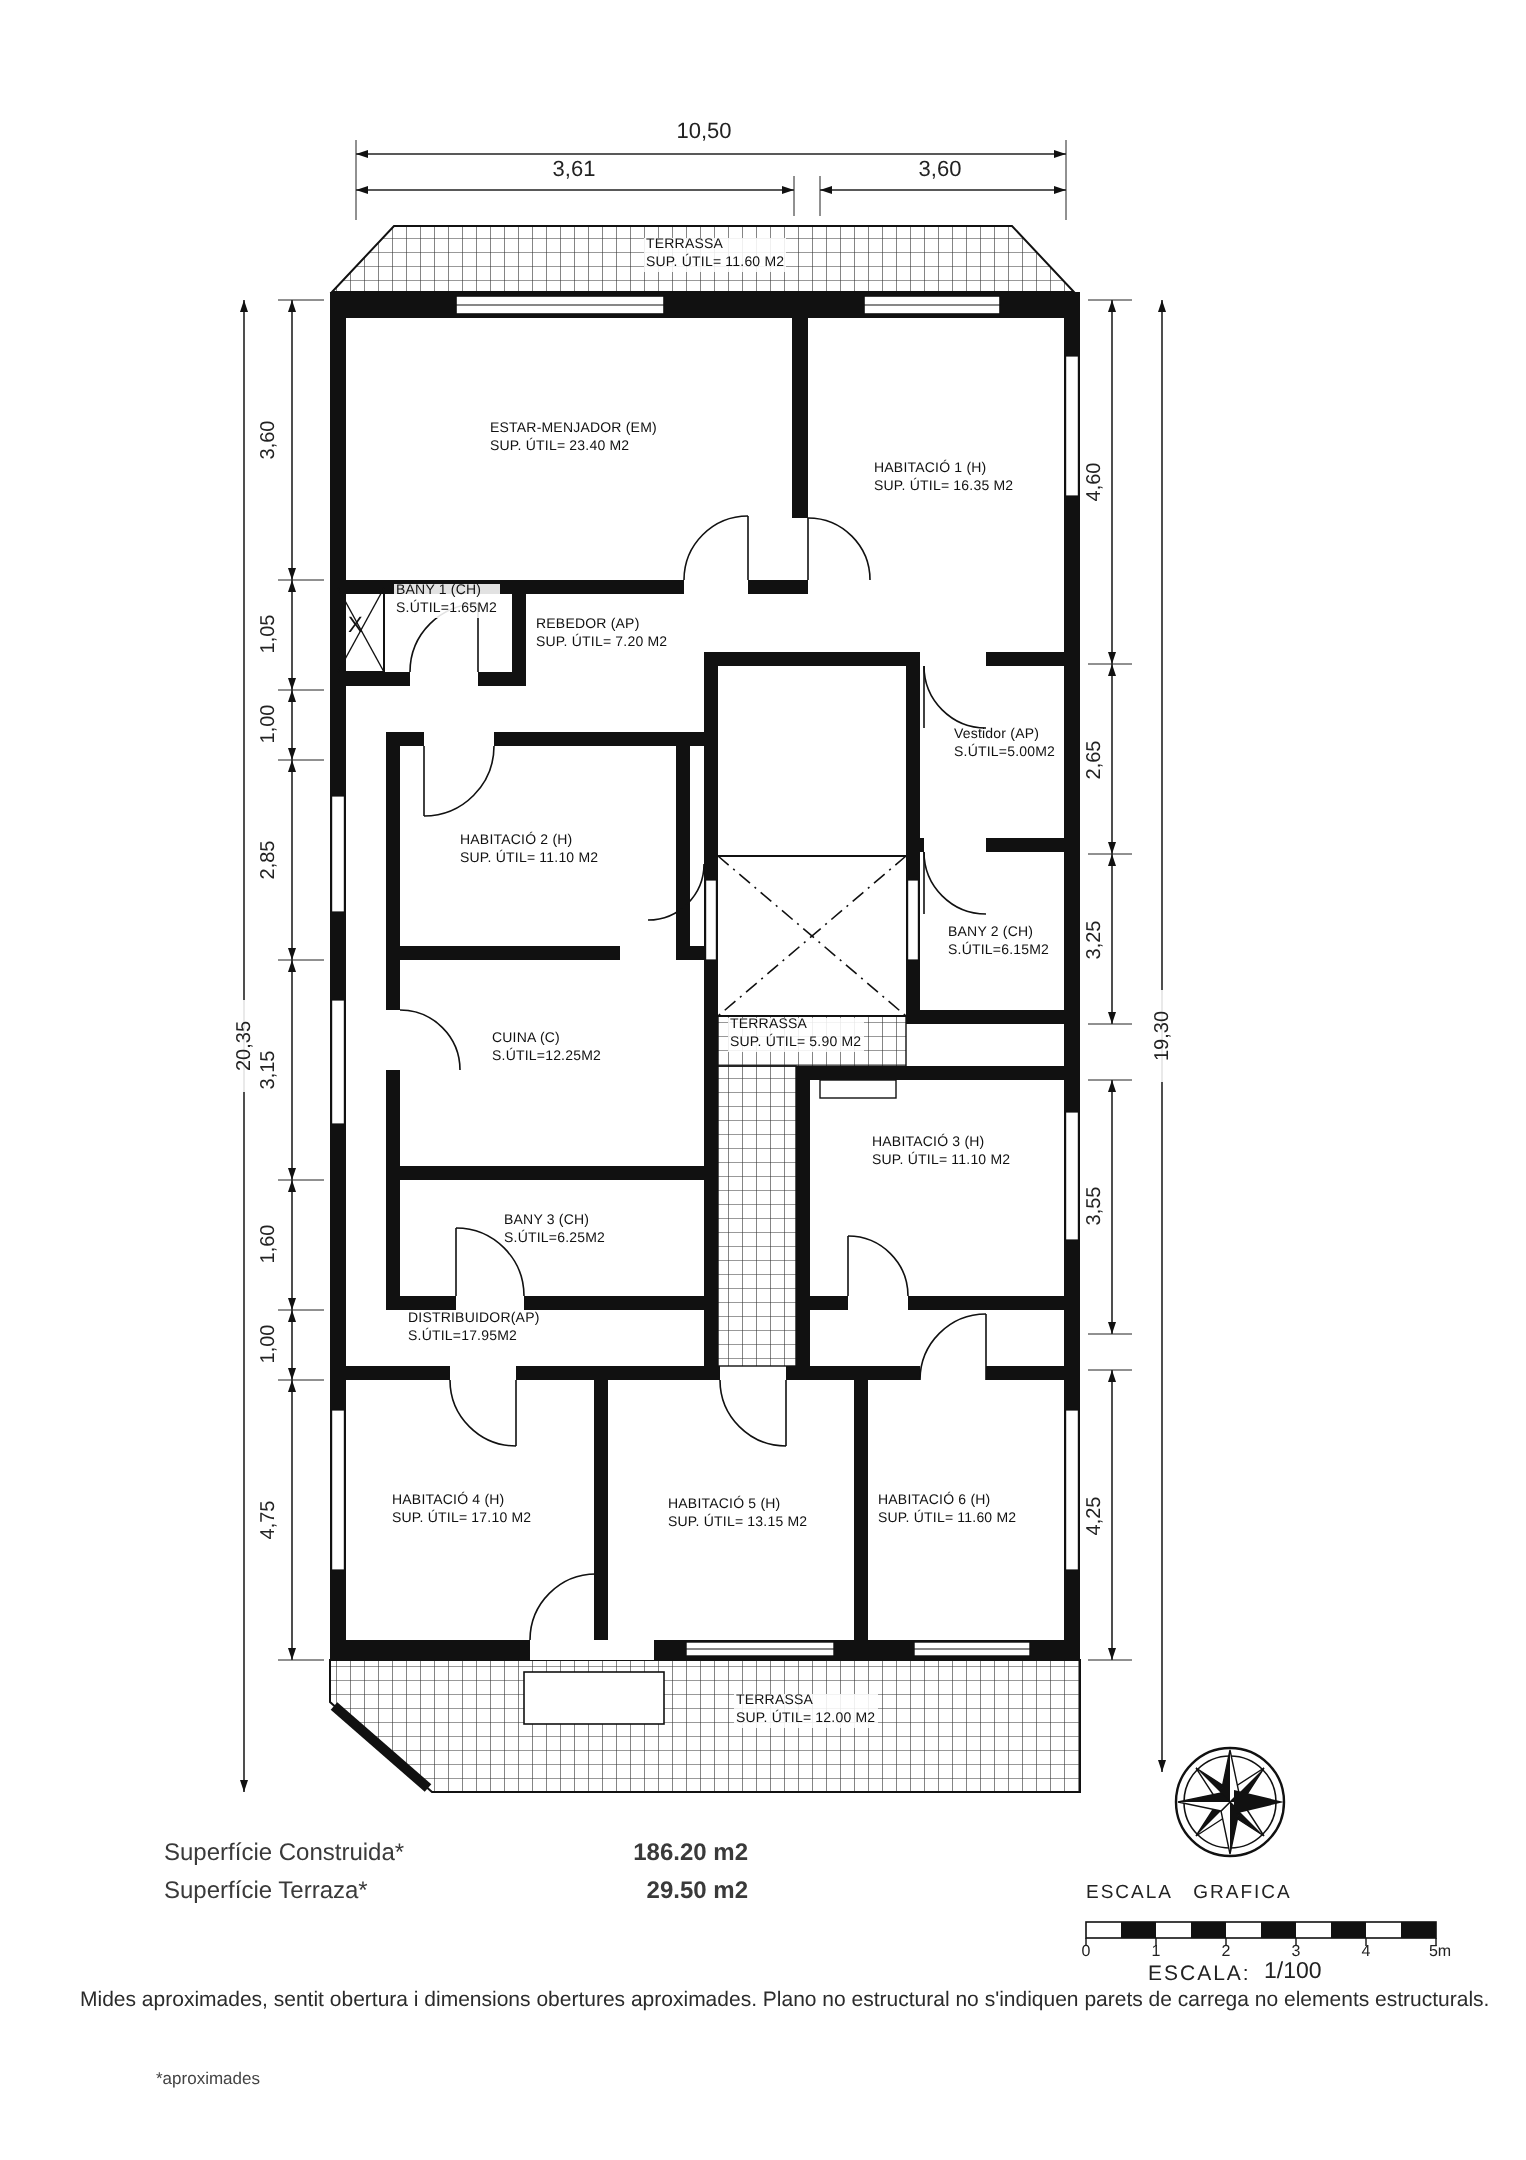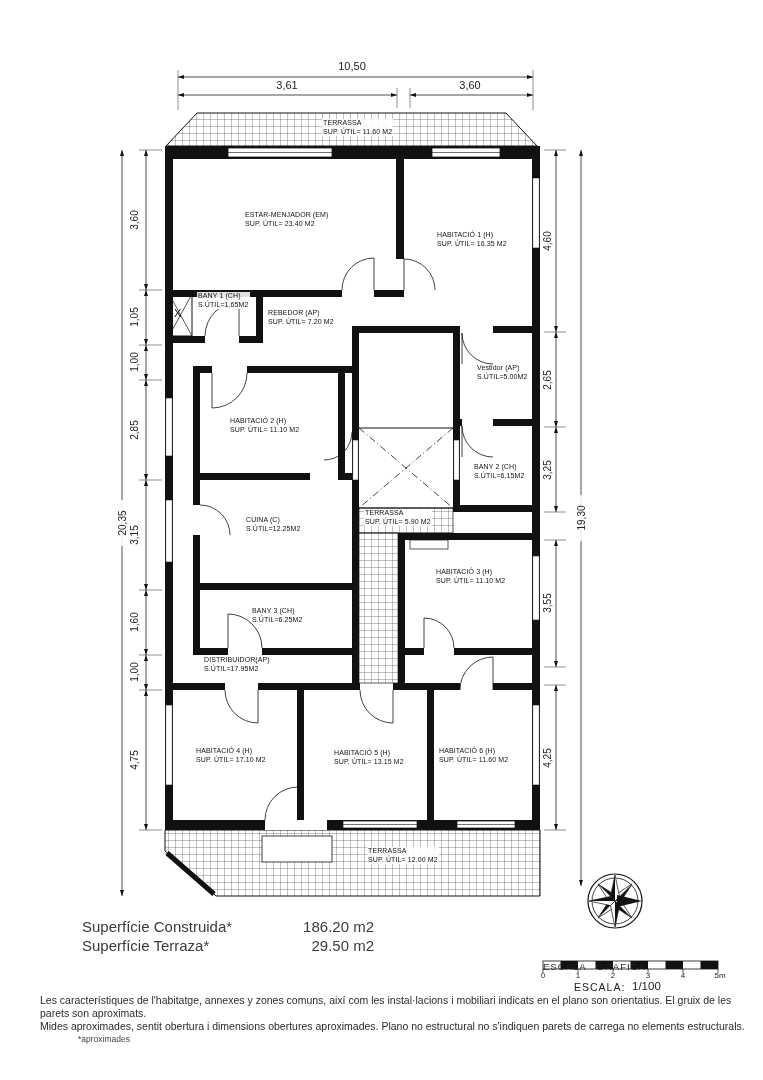--- a/index.html
+++ b/index.html
@@ -6,26 +6,26 @@
   .page{position:relative;width:763px;height:1080px;background:#fff;overflow:hidden;
         font-family:"Liberation Sans",sans-serif;color:#111;}
   svg.plan{position:absolute;left:0;top:0;}
   .rlabel{position:absolute;font-size:7px;line-height:8.5px;letter-spacing:.1px;
           white-space:nowrap;color:#111;}
   .rlabel span{display:block;}
   .whitebg{background:rgba(255,255,255,.88);padding:0 1px;}
   .vdim{position:absolute;width:44px;height:12px;text-align:center;font-size:10px;
         color:#222;transform:rotate(-90deg);line-height:12px;}
   .hdim{position:absolute;width:60px;text-align:center;font-size:11px;color:#222;}
-  .summary{position:absolute;left:82px;top:917px;width:292px;font-size:15px;color:#3a3a3a;}
+  .summary{position:absolute;left:82px;top:917px;width:292px;font-size:12px;color:#3a3a3a;}
   .srow{display:flex;line-height:19px;}
-  .sval{margin-left:auto;text-align:left;}
+  .sval{margin-left:auto;text-align:left;font-weight:bold;}
   .snote{position:absolute;left:78px;top:1034px;font-size:8.5px;color:#444;}
   .footer{position:absolute;left:40px;top:994px;font-size:10.5px;color:#2b2b2b;line-height:13px;}
-  .esc-head{position:absolute;left:543px;top:941px;font-size:9.5px;color:#222;word-spacing:7px;letter-spacing:1px;margin-top:20px;}
+  .esc-head{position:absolute;left:543px;top:941px;font-size:9.5px;color:#222;word-spacing:7px;letter-spacing:1px;}
   .esc-tick{position:absolute;top:971px;width:20px;text-align:center;font-size:8px;color:#222;}
   .esc-label{position:absolute;left:543px;top:981px;font-size:10.5px;color:#222;letter-spacing:1px;padding-left:31px;}
   .esc-value{position:absolute;left:632px;top:980px;font-size:11.5px;color:#222;}
   .shaft-x{position:absolute;left:174px;top:307px;font-size:11px;color:#111;}
 </style>
 </head>
 <body>
 
 <div class="page">
 
@@ -349,17 +349,16 @@
 <span class="esc-tick" style="left:533px">0</span>
 <span class="esc-tick" style="left:568px">1</span>
 <span class="esc-tick" style="left:603px">2</span>
 <span class="esc-tick" style="left:638px">3</span>
 <span class="esc-tick" style="left:673px">4</span>
 <span class="esc-tick" style="left:710px">5m</span>
 <div class="esc-label">ESCALA:</div>
 <div class="esc-value">1/100</div>
 
 <div class="footer">
-  <div>Les característiques de l'habitatge, annexes y zones comuns, així com les instal·lacions i mobiliari indicats en el plano son orientatius. El gruix de les parets son aproximats.</div>
   <div>Mides aproximades, sentit obertura i dimensions obertures aproximades.  Plano no estructural no s'indiquen parets de carrega no elements estructurals.</div>
 </div>
 
 </div>
 
 </body></html>

